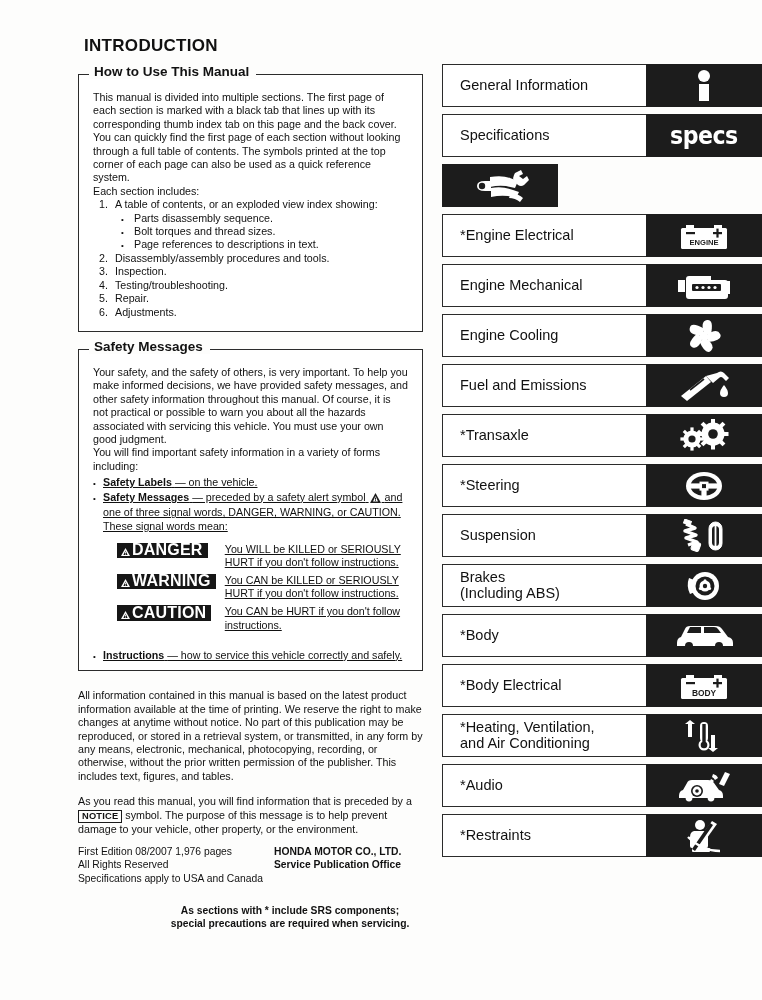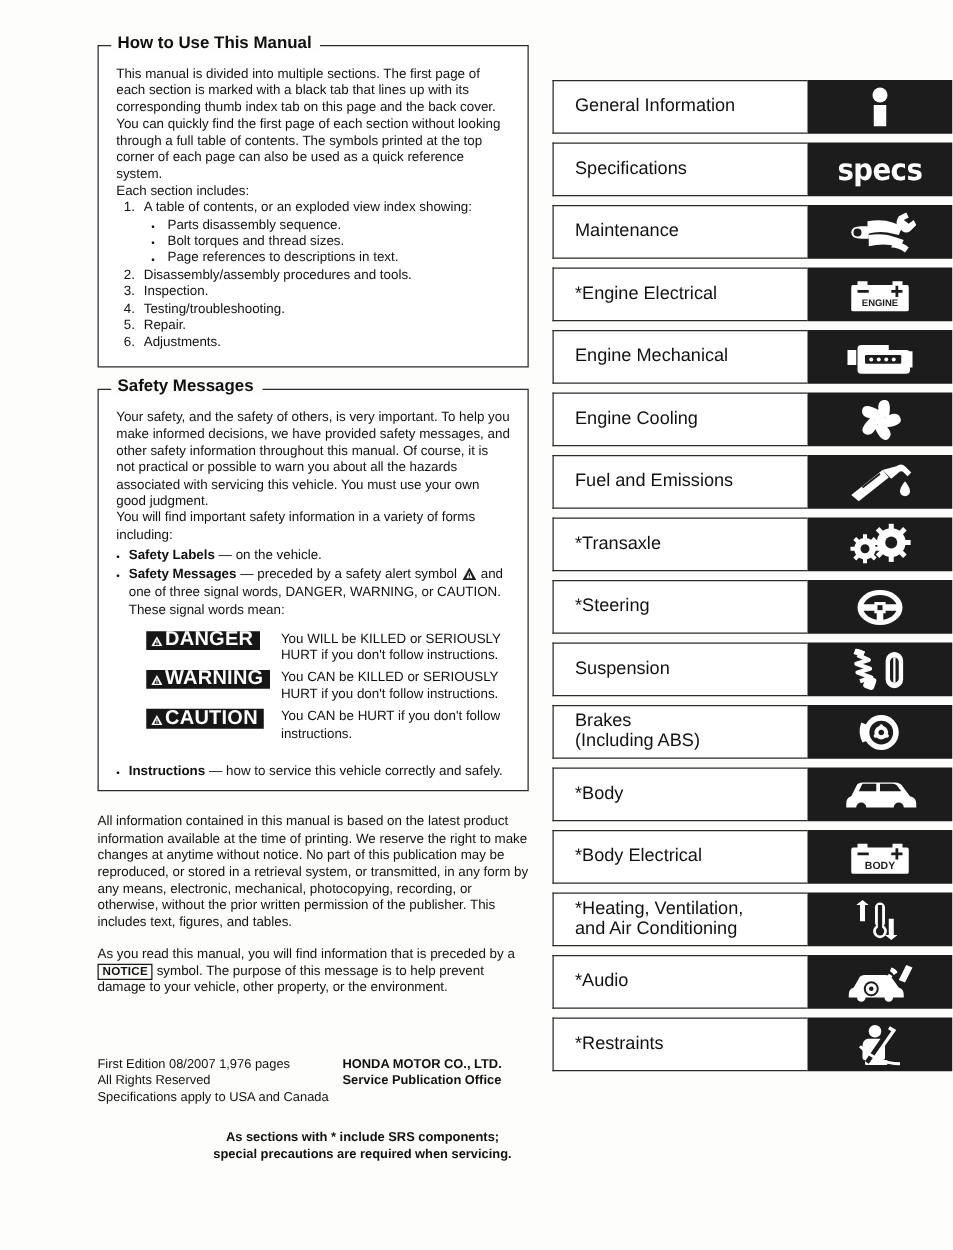--- a/index.html
+++ b/index.html
@@ -48,21 +48,21 @@
   ul.dots{margin:0;padding:0;list-style:none;}
   ul.dots > li{
     font-size:10.7px;line-height:13.4px;
     padding-left:19px;position:relative;
   }
   ul.dots > li:before{content:"\2022";position:absolute;left:6px;font-size:8px;top:1px;}
 
   ul.bul{margin:0;padding:0;list-style:none;}
   ul.bul > li{
     font-size:10.7px;line-height:13.6px;
-    padding-left:10px;position:relative;margin-top:1px;
+    padding-left:10px;position:relative;margin-top:1px;text-decoration:underline;
   }
   ul.bul > li:before{content:"\2022";position:absolute;left:0;font-size:8px;top:1px;}
 
   
   .signal-table{border-collapse:collapse;margin:9px 0 4px 14px;}
   .signal-table td{vertical-align:top;padding:0 0 5px 0;}
   .signal-table td.lbl{width:82px;}
   .signal-table td.desc{font-size:10.7px;line-height:13.2px;padding-left:9px;}
 
   .badge{
@@ -117,20 +117,21 @@
     transform:scaleX(.92);
   }
 </style>
 </head>
 <body>
 
 <div class="page">
 
   <div class="left-col">
 
+    <h1 class="page-title">INTRODUCTION</h1>
 
     <div class="fbox">
       <div class="legend">How to Use This Manual</div>
       <div class="fbox-body">
         <p class="ptext">This manual is divided into multiple sections. The first page of each section is marked with a black tab that lines up with its corresponding thumb index tab on this page and the back cover. You can quickly find the first page of each section without looking through a full table of contents. The symbols printed at the top corner of each page can also be used as a quick reference system.</p>
         <p class="ptext">Each section includes:</p>
         <ol class="num">
           <li>
             <span class="mk">1.</span>
             <span>A table of contents, or an exploded view index showing:</span>
@@ -272,21 +273,20 @@
     </div>
 
     <div class="tab">
       <div class="tab-label">Specifications</div>
       <div class="tab-icon">
         <span class="specs-word">specs</span>
       </div>
     </div>
 
     <div class="tab">
-      <div class="tab-label">Maintenance</div>
       <div class="tab-icon">
         <svg width="58" height="34" viewBox="0 0 58 34">
           <g fill="#fff">
             <path d="M14 12 q-8 0 -8 5 q0 5 8 5 l6 0 0 -10 z"></path>
             <circle cx="11" cy="17" r="3.2" fill="#1c1c1c"></circle>
             <path d="M19 8 q12 -2 20 1 l8 3 -3 7 -9 -2 q-8 -1 -16 1 z"></path>
             <path d="M20 19 q12 -2 22 2 l6 2 -3 6 -8 -2 q-8 -1 -17 1 z"></path>
             <path d="M44 4 l6 -3 2 4 -4 2 4 3 4 -3 2 4 -5 5 q-3 2 -6 0 l-4 -4 q-2 -3 1 -8 z"></path>
             <path d="M40 24 q8 1 12 5 l-3 4 q-5 -4 -11 -4 z"></path>
           </g>

